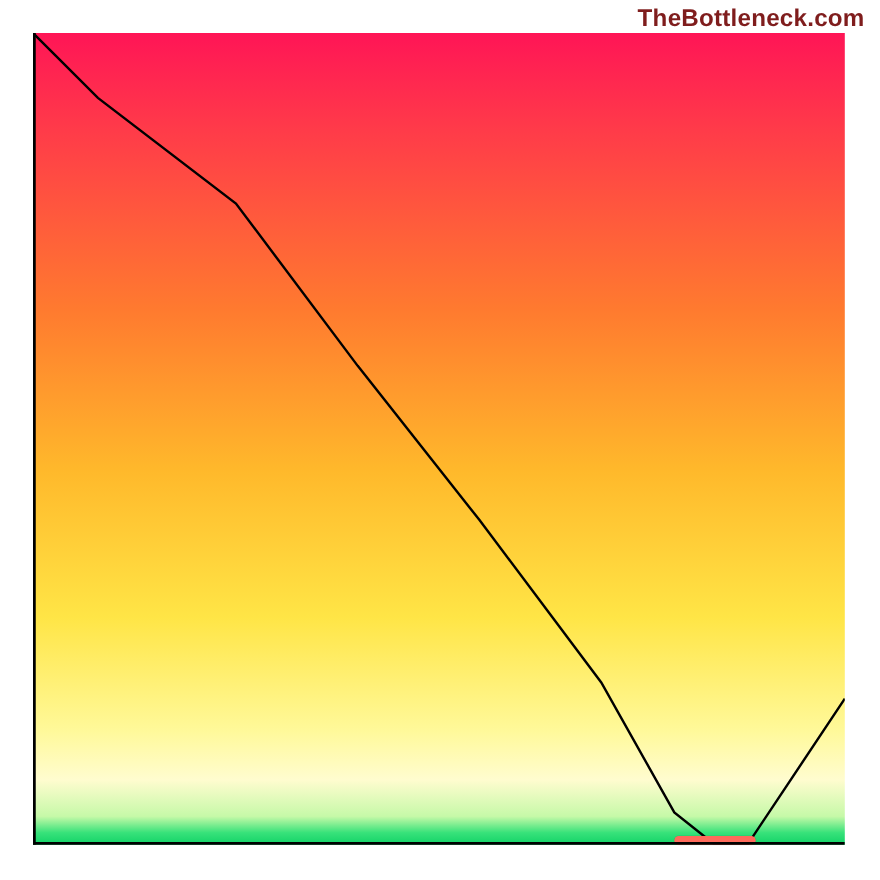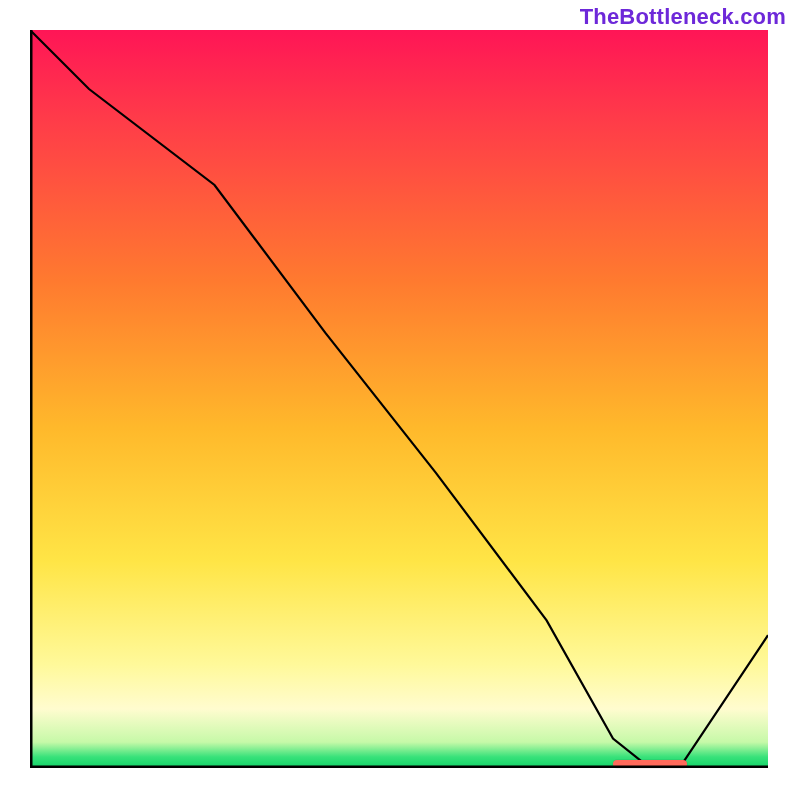--- a/index.html
+++ b/index.html
@@ -15,21 +15,21 @@
     position: relative;
     width: 800px;
     height: 800px;
   }
   .watermark {
     position: absolute;
     top: 4px;
     right: 14px;
     font-size: 22px;
     font-weight: bold;
-    color: #6d28d9;
+    color: #7f1d1d;
     letter-spacing: 0.2px;
     z-index: 50;
   }
   .chart-area {
     position: absolute;
     left: 30px;
     top: 30px;
     width: 738px;
     height: 738px;
   }

